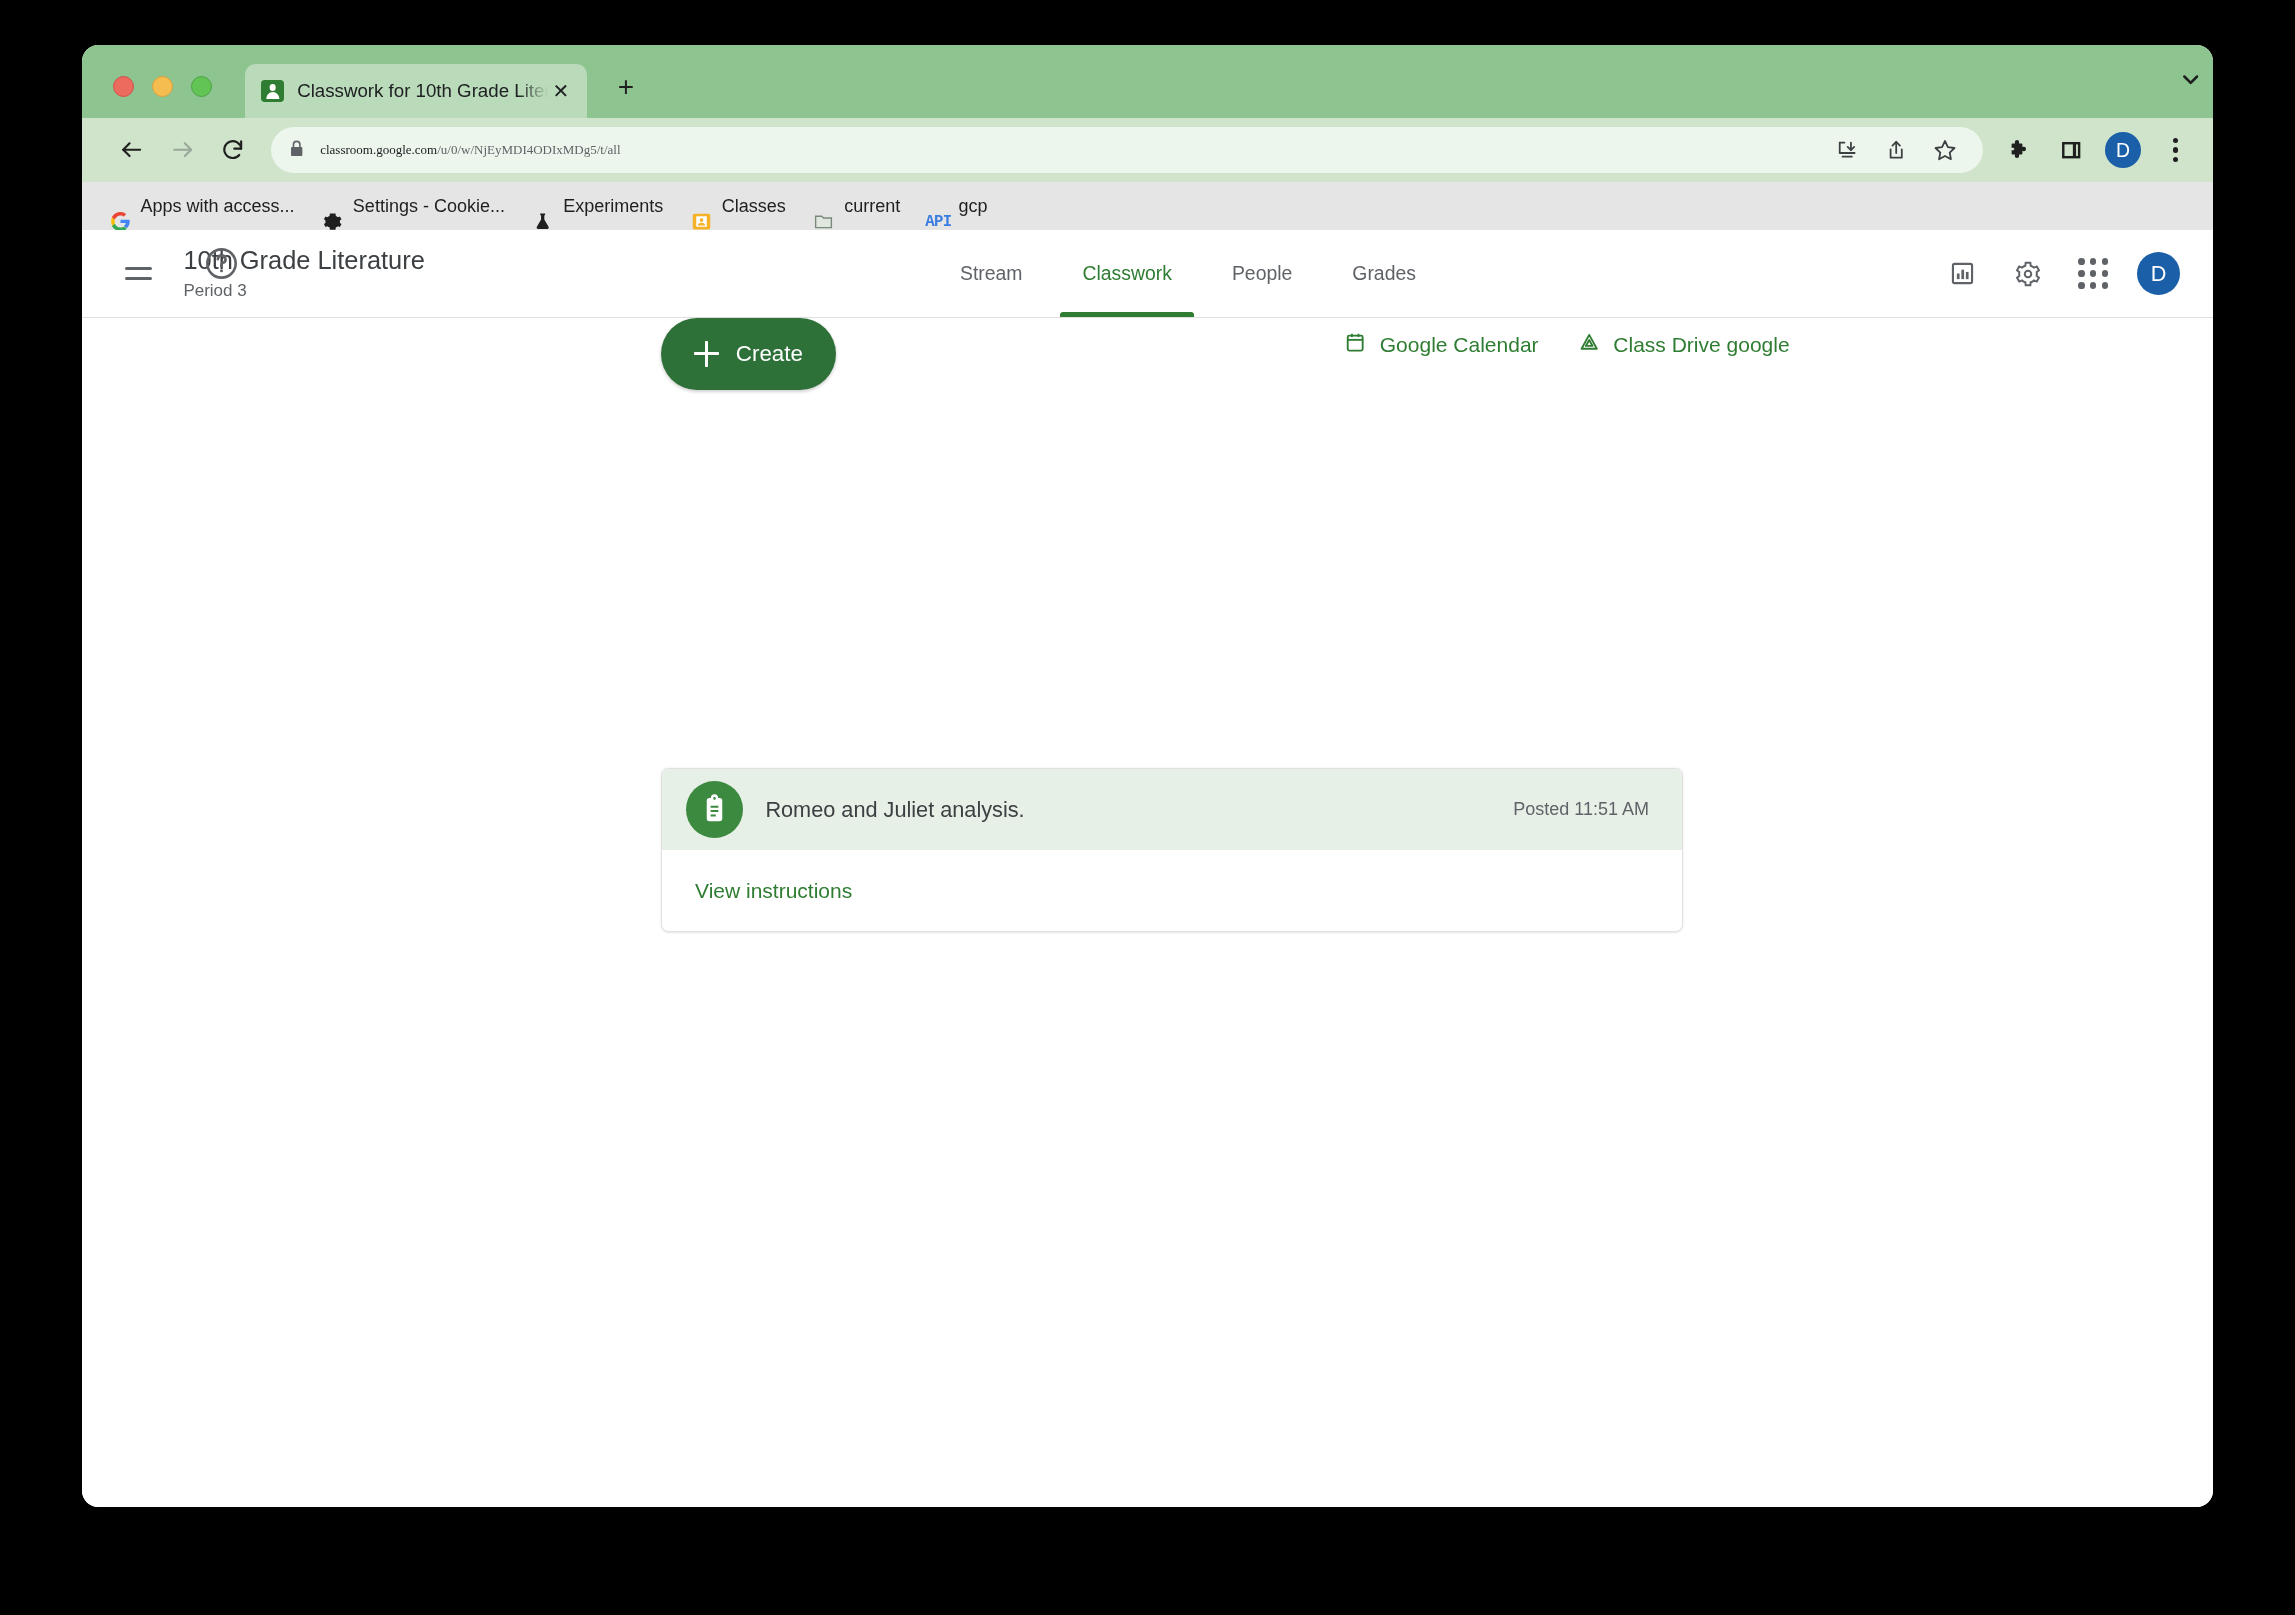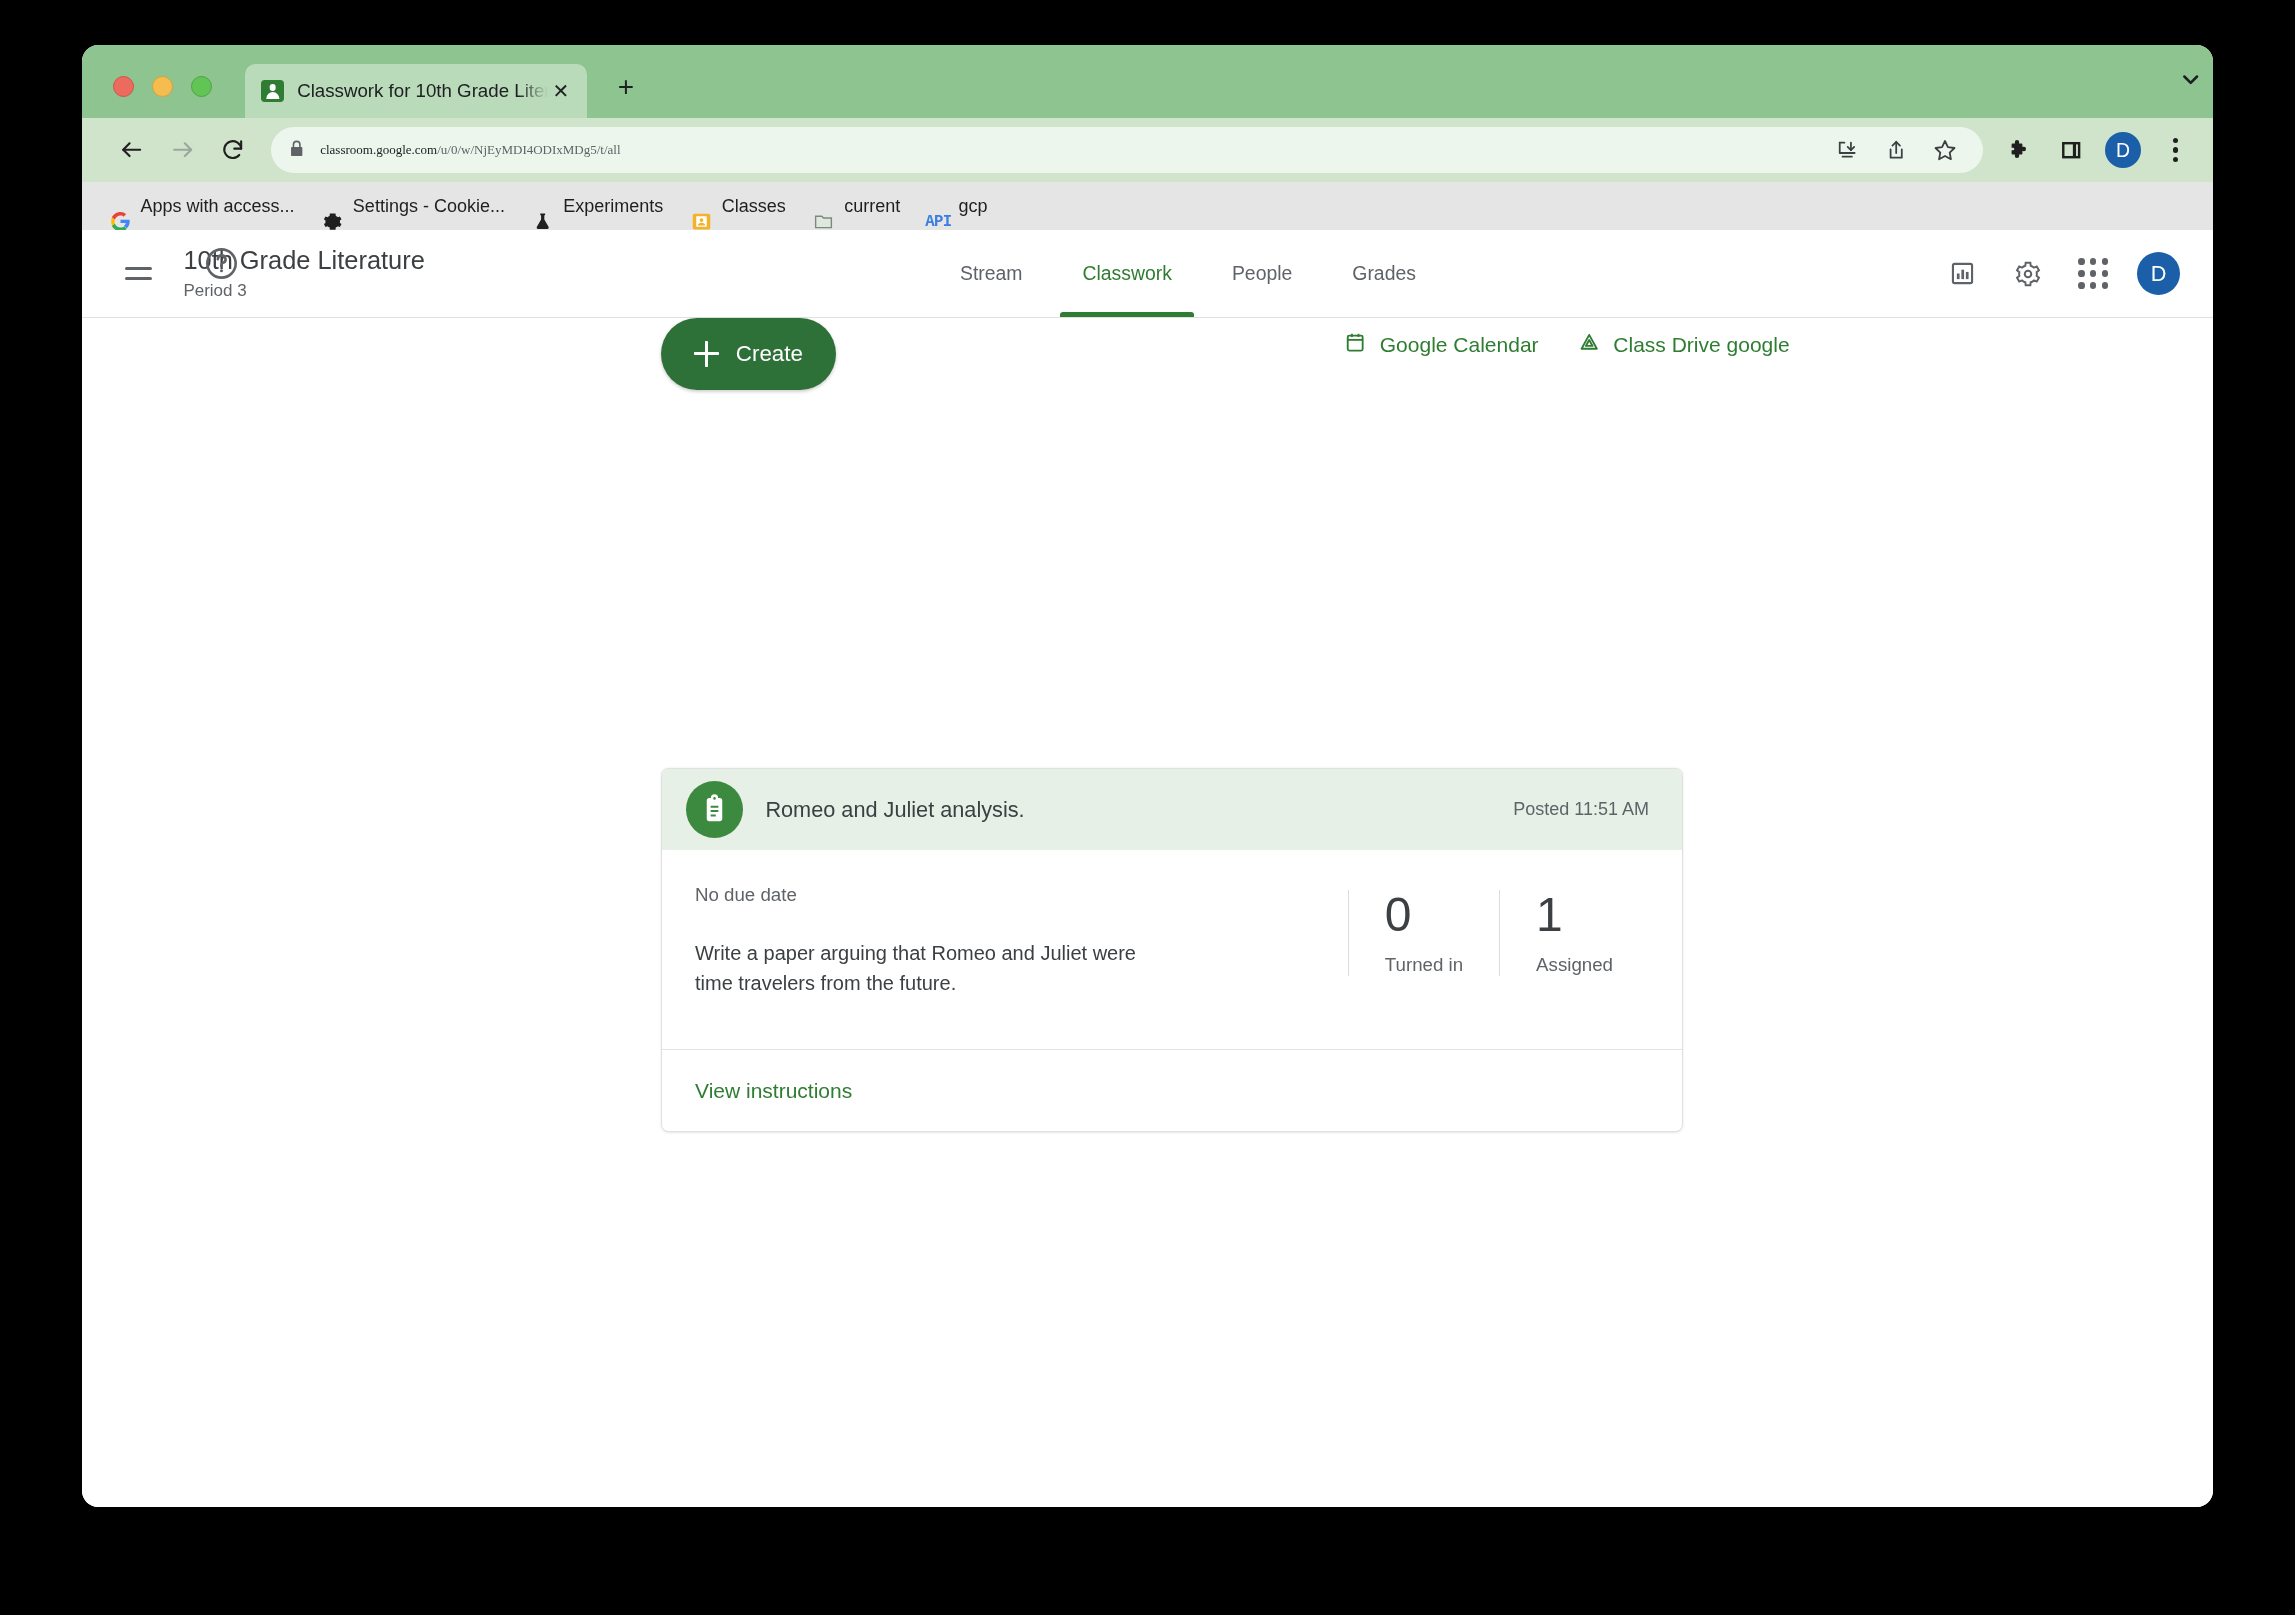--- a/index.html
+++ b/index.html
@@ -548,36 +548,20 @@
         <div class="card-head">
           <span class="assign-icon">
             <svg width="31" height="31" viewBox="0 0 24 24" fill="#fff">
                 <path d="M16 3h-1.2a2.8 2.8 0 0 0-5.6 0H8a2 2 0 0 0-2 2v14a2 2 0 0 0 2 2h8a2 2 0 0 0 2-2V5a2 2 0 0 0-2-2zm-4-.6a1 1 0 1 1 0 2 1 1 0 0 1 0-2zM9 9h6v1.6H9V9zm0 3.4h6V14H9v-1.6zm0 3.4h4v1.6H9v-1.6z"></path>
               </svg>
           </span>
           <span class="card-title">Romeo and Juliet analysis.</span>
           <span class="card-posted">Posted 11:51 AM</span>
         </div>
 
-        <div class="card-body">
-          <div class="card-main">
-            <div class="duedate">No due date</div>
-            <div class="desc">Write a paper arguing that Romeo and Juliet were time travelers from the future.</div>
-          </div>
-          <div class="stats">
-            <div class="stat">
-              <div class="stat-num">0</div>
-              <div class="stat-lbl">Turned in</div>
-            </div>
-            <div class="stat">
-              <div class="stat-num">1</div>
-              <div class="stat-lbl">Assigned</div>
-            </div>
-          </div>
-        </div>
 
         <div class="card-foot">
           <span class="foot-link">View instructions</span>
         </div>
       </div>
 
       <div class="help-btn">
         <svg width="37" height="37" viewBox="0 0 24 24" fill="none" stroke="#5f6368" stroke-width="1.7">
             <circle cx="12" cy="12" r="9.2"></circle>
             <path d="M9.6 9.2a2.5 2.5 0 1 1 3.3 2.4c-.7.3-1 .8-1 1.6v.4" stroke-linecap="round"></path>

